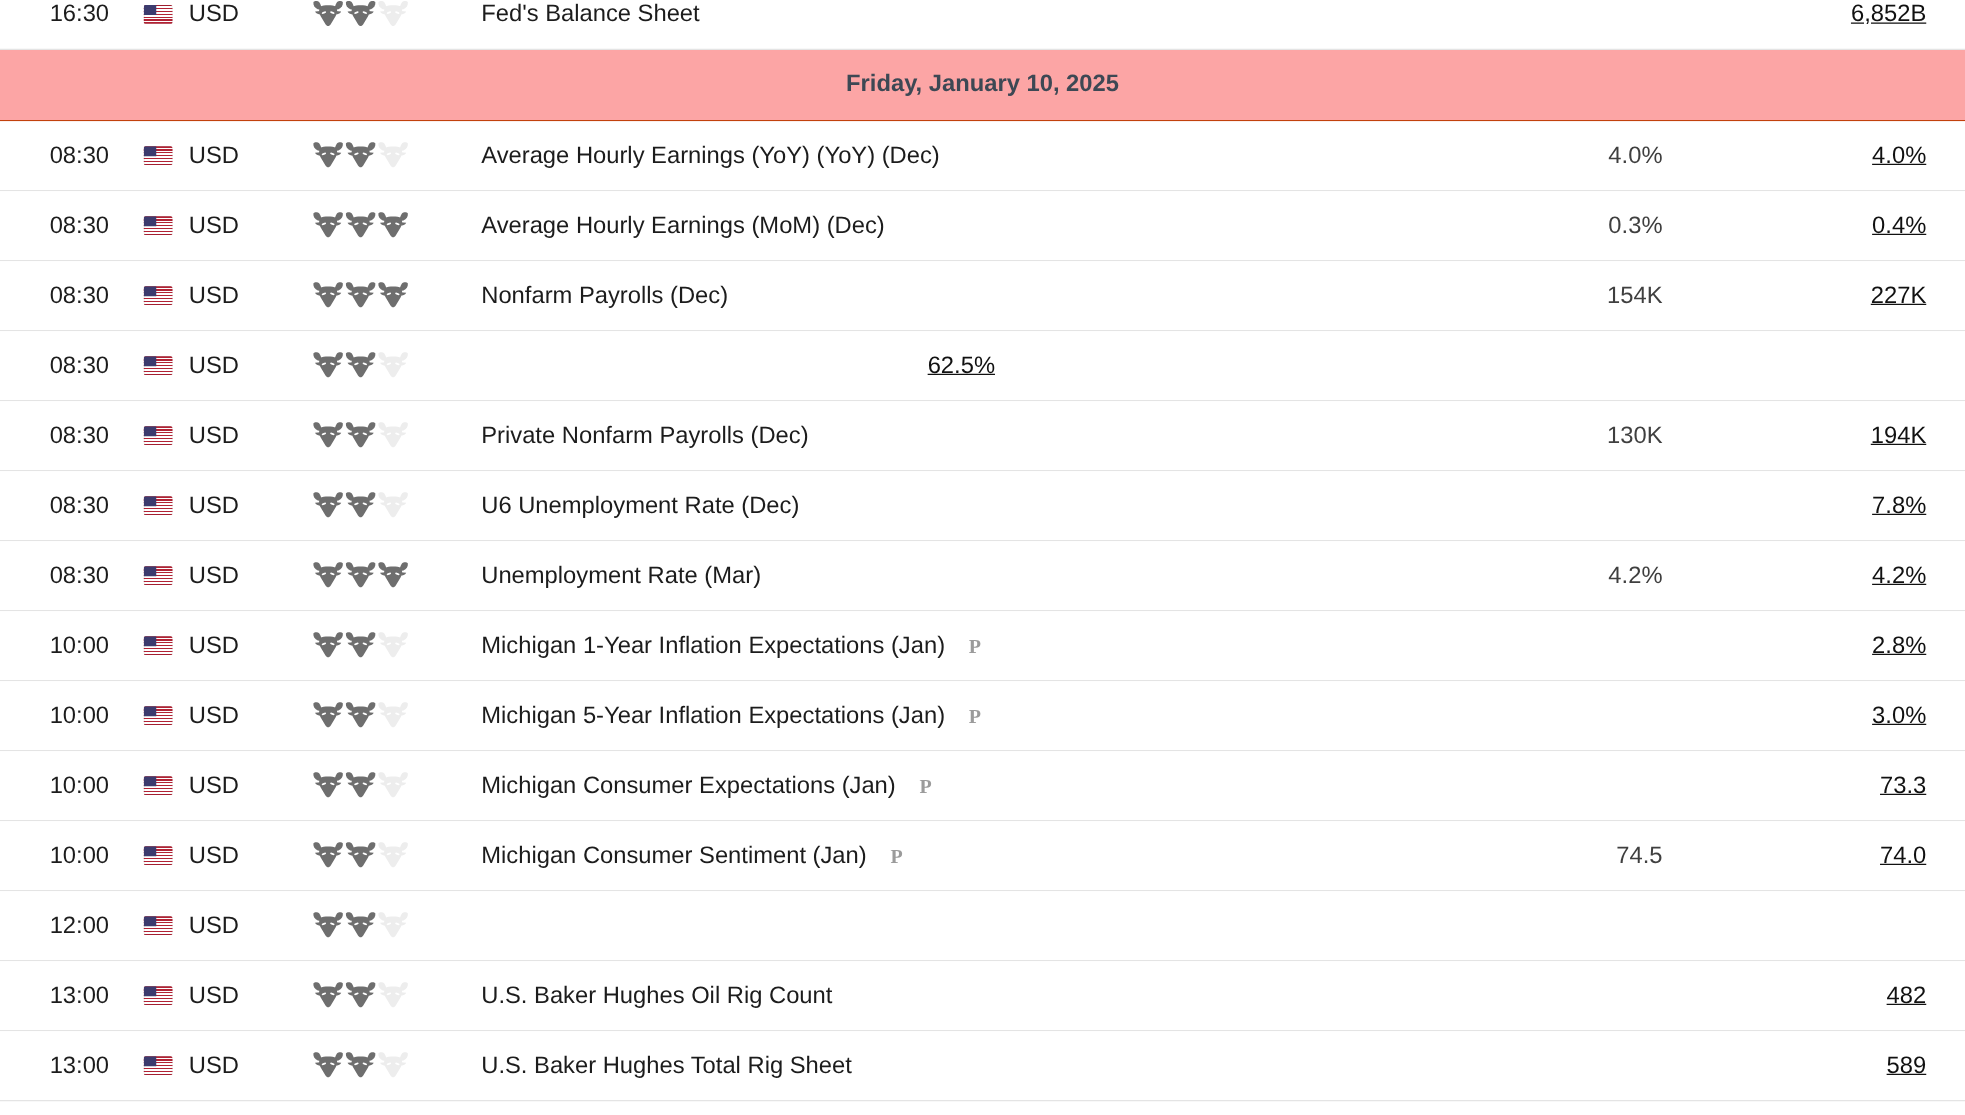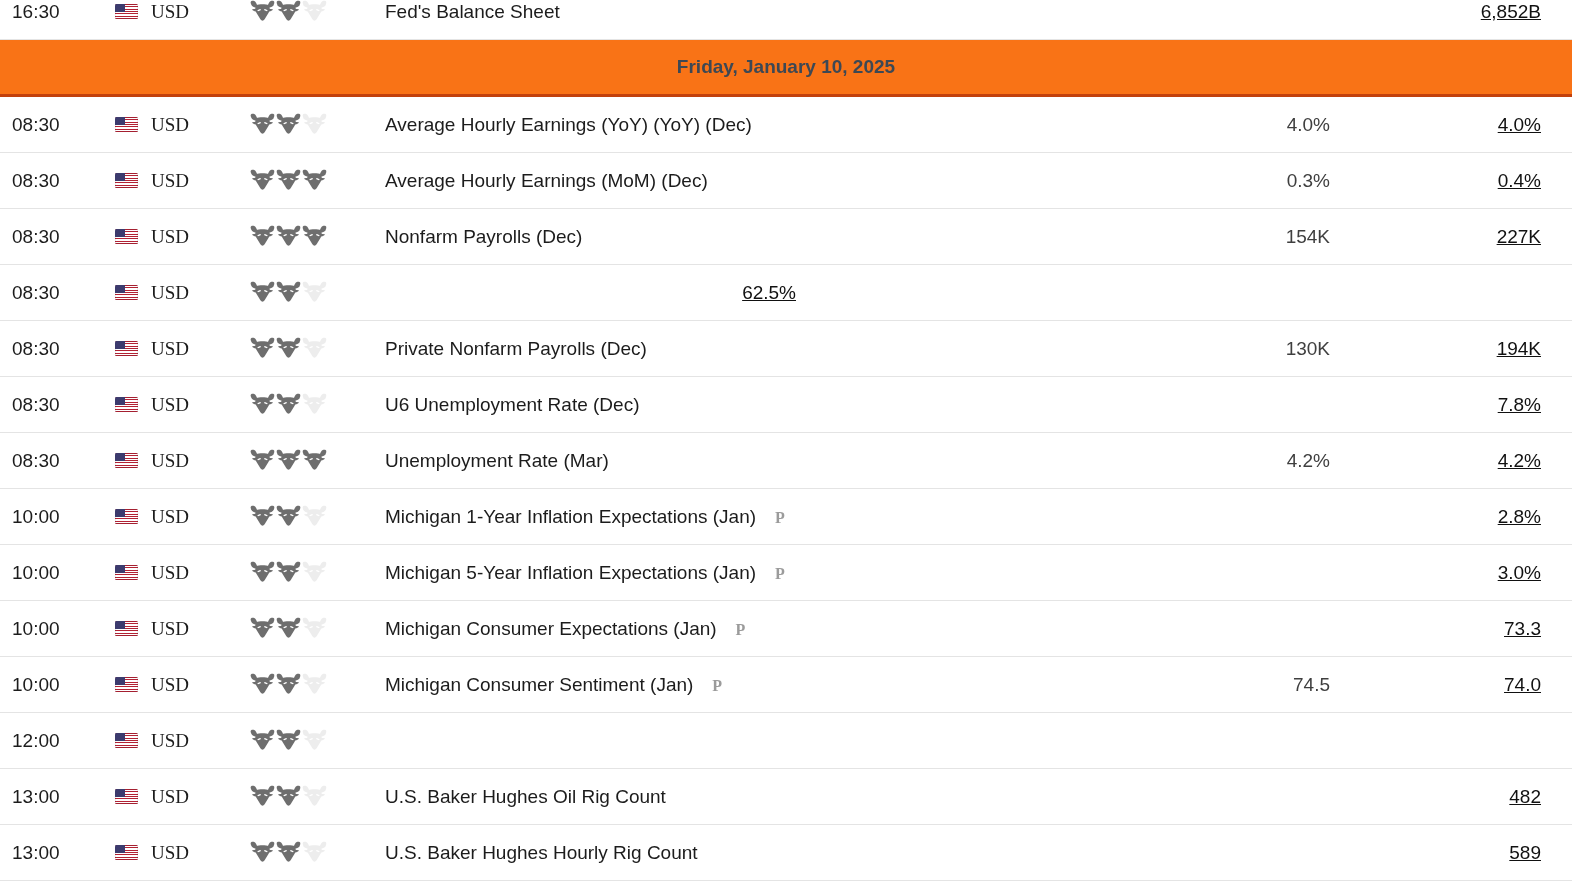--- a/index.html
+++ b/index.html
@@ -5,28 +5,28 @@
   * { margin:0; padding:0; box-sizing:border-box; }
   html,body { width:1572px; height:892px; overflow:hidden; background:#fff; }
   body { font-family:"Liberation Sans", sans-serif; color:#1c1c1c; }
   .clip-offset { margin-top:-16px; }
 
   .event-row {
     display:flex; align-items:center; height:56px;
     border-bottom:1px solid #e4e4e4; background:#fff;
   }
   .date-row {
-    height:57px; background:#f97316;
-    border-bottom:3px solid #c2410c;
+    height:57px; background:#fca5a5;
+    border-bottom:1px solid #c2410c;
     display:flex; align-items:center; justify-content:center;
   }
   .date-label { font-size:19px; font-weight:bold; color:#3d4854; }
 
-  .c-time { width:115px; padding-left:12px; font-size:19px; color:#1c1c1c; }
-  .c-cur  { width:135px; display:flex; align-items:center;font-family:Liberation Serif, serif; }
+  .c-time { width:115px; padding-left:12px; font-size:19px; color:#1c1c1c;text-align:center; }
+  .c-cur  { width:135px; display:flex; align-items:center; }
   .c-imp  { width:135px; display:flex; align-items:center; gap:1px; }
   .c-event{ flex:1; display:flex; align-items:baseline; font-size:19px; }
   .c-fore { width:200px; text-align:right; font-size:19px; color:#3f3f3f; }
   .c-prev { width:242px; padding-right:31px; text-align:right; font-size:19px; color:#111;text-decoration:underline; }
 
   .event-link { color:#1c1c1c; text-decoration:none; cursor:pointer; }
 
   .flag {
     position:relative; width:23px; height:15px; flex:0 0 auto;
     background:repeating-linear-gradient(180deg,#b22234 0 1.16px,#ffffff 1.16px 2.31px);
@@ -797,19 +797,19 @@
         <path d="M26 1.2 C28.6 0.2 30.8 0.9 31.1 2.2 C31.4 5 29.6 7.8 26.6 9 L21.6 9.8 L23.4 5.2 C24.2 3.2 24.8 1.8 26 1.2 Z"></path>
         <path d="M2.6 11.4 L8.4 10.8 L7.4 14.4 C5.2 14.2 3.6 13.1 2.6 11.4 Z"></path>
         <path d="M29.4 11.4 L23.6 10.8 L24.6 14.4 C26.8 14.2 28.4 13.1 29.4 11.4 Z"></path>
         <path d="M8.2 6.2 C10.8 4.6 21.2 4.6 23.8 6.2 C25.9 9 25.7 13 23.6 16.3 L18.7 24.4 C17.2 26.8 14.8 26.8 13.3 24.4 L8.4 16.3 C6.3 13 6.1 9 8.2 6.2 Z"></path>
         <ellipse cx="11.7" cy="12.6" rx="2.4" ry="1" transform="rotate(-20 11.7 12.6)" fill="#fff"></ellipse>
         <ellipse cx="20.3" cy="12.6" rx="2.4" ry="1" transform="rotate(20 20.3 12.6)" fill="#fff"></ellipse>
       </svg>
         </span>
     </div>
     <div class="c-event">
-      <span class="event-link">U.S. Baker Hughes Hourly Rig Count</span>
+      <span class="event-link">U.S. Baker Hughes Total Rig Sheet</span>
 
     </div>
     <div class="c-fore"></div>
     <div class="c-prev">589</div>
   </div>
 </div>
 
 </body></html>

